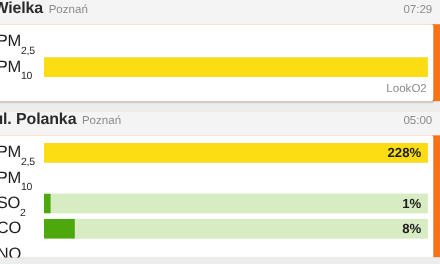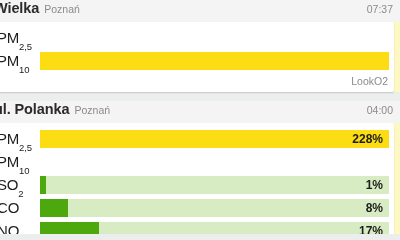--- a/index.html
+++ b/index.html
@@ -12,21 +12,21 @@
     overflow: hidden;
     background: #eceded;
     font-family: "Liberation Sans", sans-serif;
     -webkit-font-smoothing: antialiased;
   }
 
   #app {
     position: relative;
     width: 400px;
     height: 234px;
-    background: #fef9c3;
+    background: #f97316;
   }
 
   
   .station {
     position: relative;
     width: 100%;
   }
 
   .station-header {
     display: flex;
@@ -142,41 +142,41 @@
 </style>
 </head>
 <body>
 
 <div id="app">
   <div id="station-list">
       <div class="station">
         <div class="station-header crop-shift">
           <span class="station-name">Wielka</span>
           <span class="station-city">Poznań</span>
-          <span class="station-time">07:37</span>
+          <span class="station-time">07:29</span>
         </div>
         <div class="card crop-shift">
           <div class="measure-row">
             <div class="measure-label"><span>PM</span><sub>2,5</sub></div>
           </div>
           <div class="measure-row">
             <div class="measure-label"><span>PM</span><sub>10</sub></div>
             <div class="bar-track" style="background: rgb(216, 236, 196);">
               <div class="bar-fill" style="width: 100%; background: rgb(252, 220, 18);"></div>
             </div>
           </div>
           <div class="card-source">LookO2</div>
         </div>
       </div>
       <div class="gap"></div>
       <div class="station">
         <div class="station-header crop-shift">
           <span class="station-name">ul. Polanka</span>
           <span class="station-city">Poznań</span>
-          <span class="station-time">04:00</span>
+          <span class="station-time">05:00</span>
         </div>
         <div class="card crop-shift">
           <div class="measure-row">
             <div class="measure-label"><span>PM</span><sub>2,5</sub></div>
             <div class="bar-track" style="background: rgb(216, 236, 196); text-align: center;">
               <div class="bar-fill" style="width: 100%; background: rgb(252, 220, 18);"></div>
               <div class="bar-value" style="color: rgb(29, 29, 29);">228%</div>
             </div>
           </div>
           <div class="measure-row">
@@ -191,21 +191,17 @@
           </div>
           <div class="measure-row">
             <div class="measure-label"><span>CO</span></div>
             <div class="bar-track" style="background: rgb(216, 236, 196);">
               <div class="bar-fill" style="width: 8%; background: rgb(76, 168, 12);"></div>
               <div class="bar-value" style="color: rgb(29, 29, 29);">8%</div>
             </div>
           </div>
           <div class="measure-row">
             <div class="measure-label"><span>NO</span><sub>2</sub></div>
-            <div class="bar-track" style="background: rgb(216, 236, 196);">
-              <div class="bar-fill" style="width: 17%; background: rgb(76, 168, 12);"></div>
-              <div class="bar-value" style="color: rgb(29, 29, 29);">17%</div>
-            </div>
           </div>
         </div>
       </div>
     </div>
 </div>
 
 </body></html>

